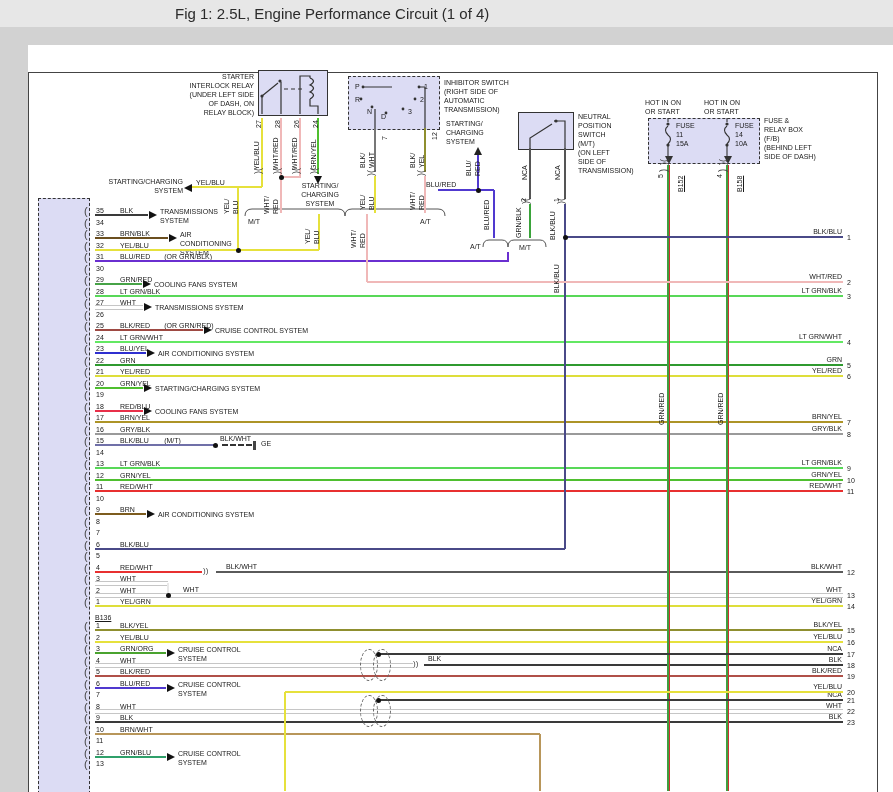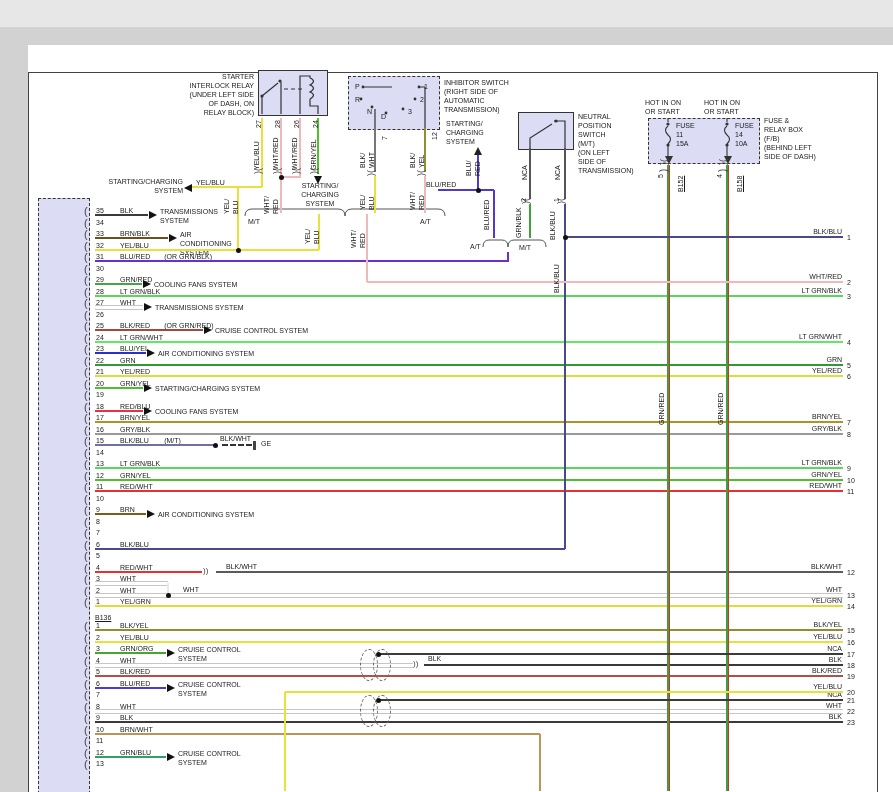--- a/index.html
+++ b/index.html
@@ -20,20 +20,21 @@
   .b136u{text-decoration:underline;}
   svg{position:absolute;overflow:visible;}
 </style>
 </head>
 <body>
 
 <div id="stage">
   <div class="band-top"></div>
   <div class="band-sub"></div>
   <div class="strip-left"></div>
+  <div class="title">Fig 1: 2.5L, Engine Performance Circuit (1 of 4)</div>
   <div class="frame"></div>
 
   <div class="box-dash lav" style="left:38px;top:198px;width:50px;height:594px;"></div>
 
   <div class="box-solid lav" style="left:258px;top:70px;width:68px;height:44px;"></div>
   <svg style="left:258px;top:70px;" width="68" height="44">
     <path d="M4,44 V26 M4,26 L20,13 M23,44 V12" stroke="#333" stroke-width="1.2" fill="none"></path>
     <circle cx="4" cy="26" r="1.6" fill="#333"></circle>
       <circle cx="22" cy="11" r="1.6" fill="#333"></circle>
     <path d="M26,19 H46" stroke="#333" stroke-width="1" stroke-dasharray="4,3" fill="none"></path>

